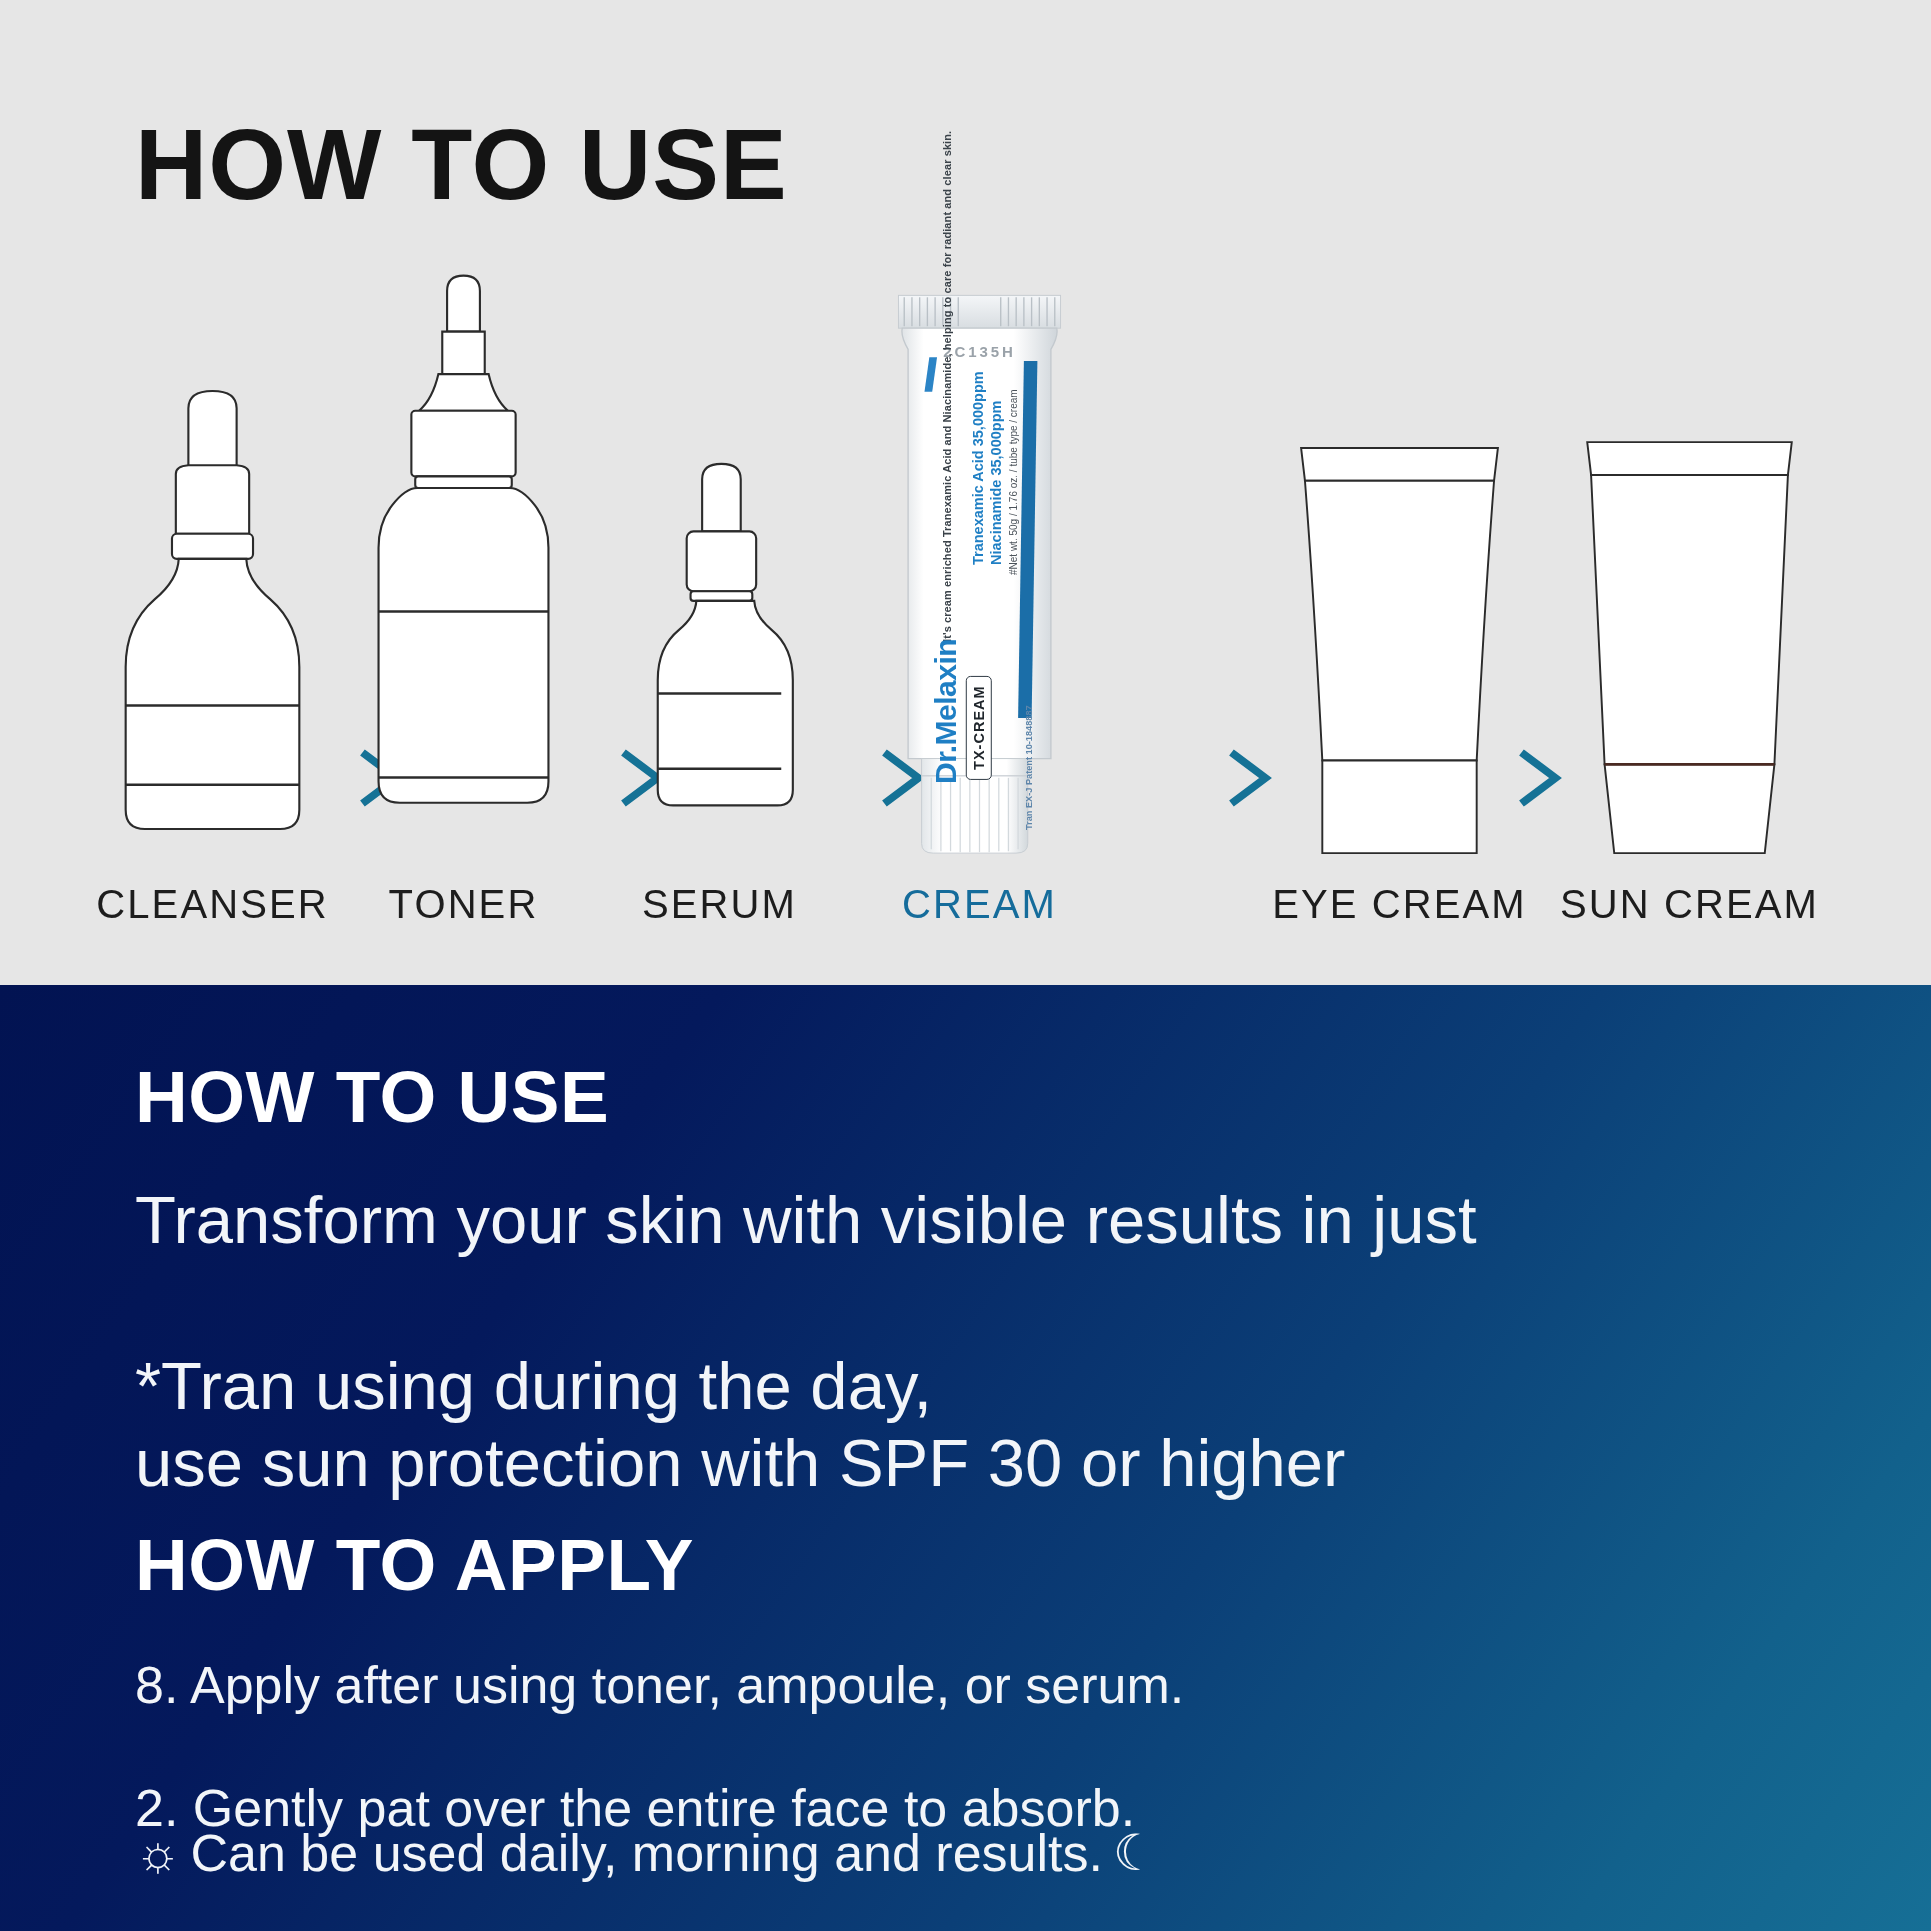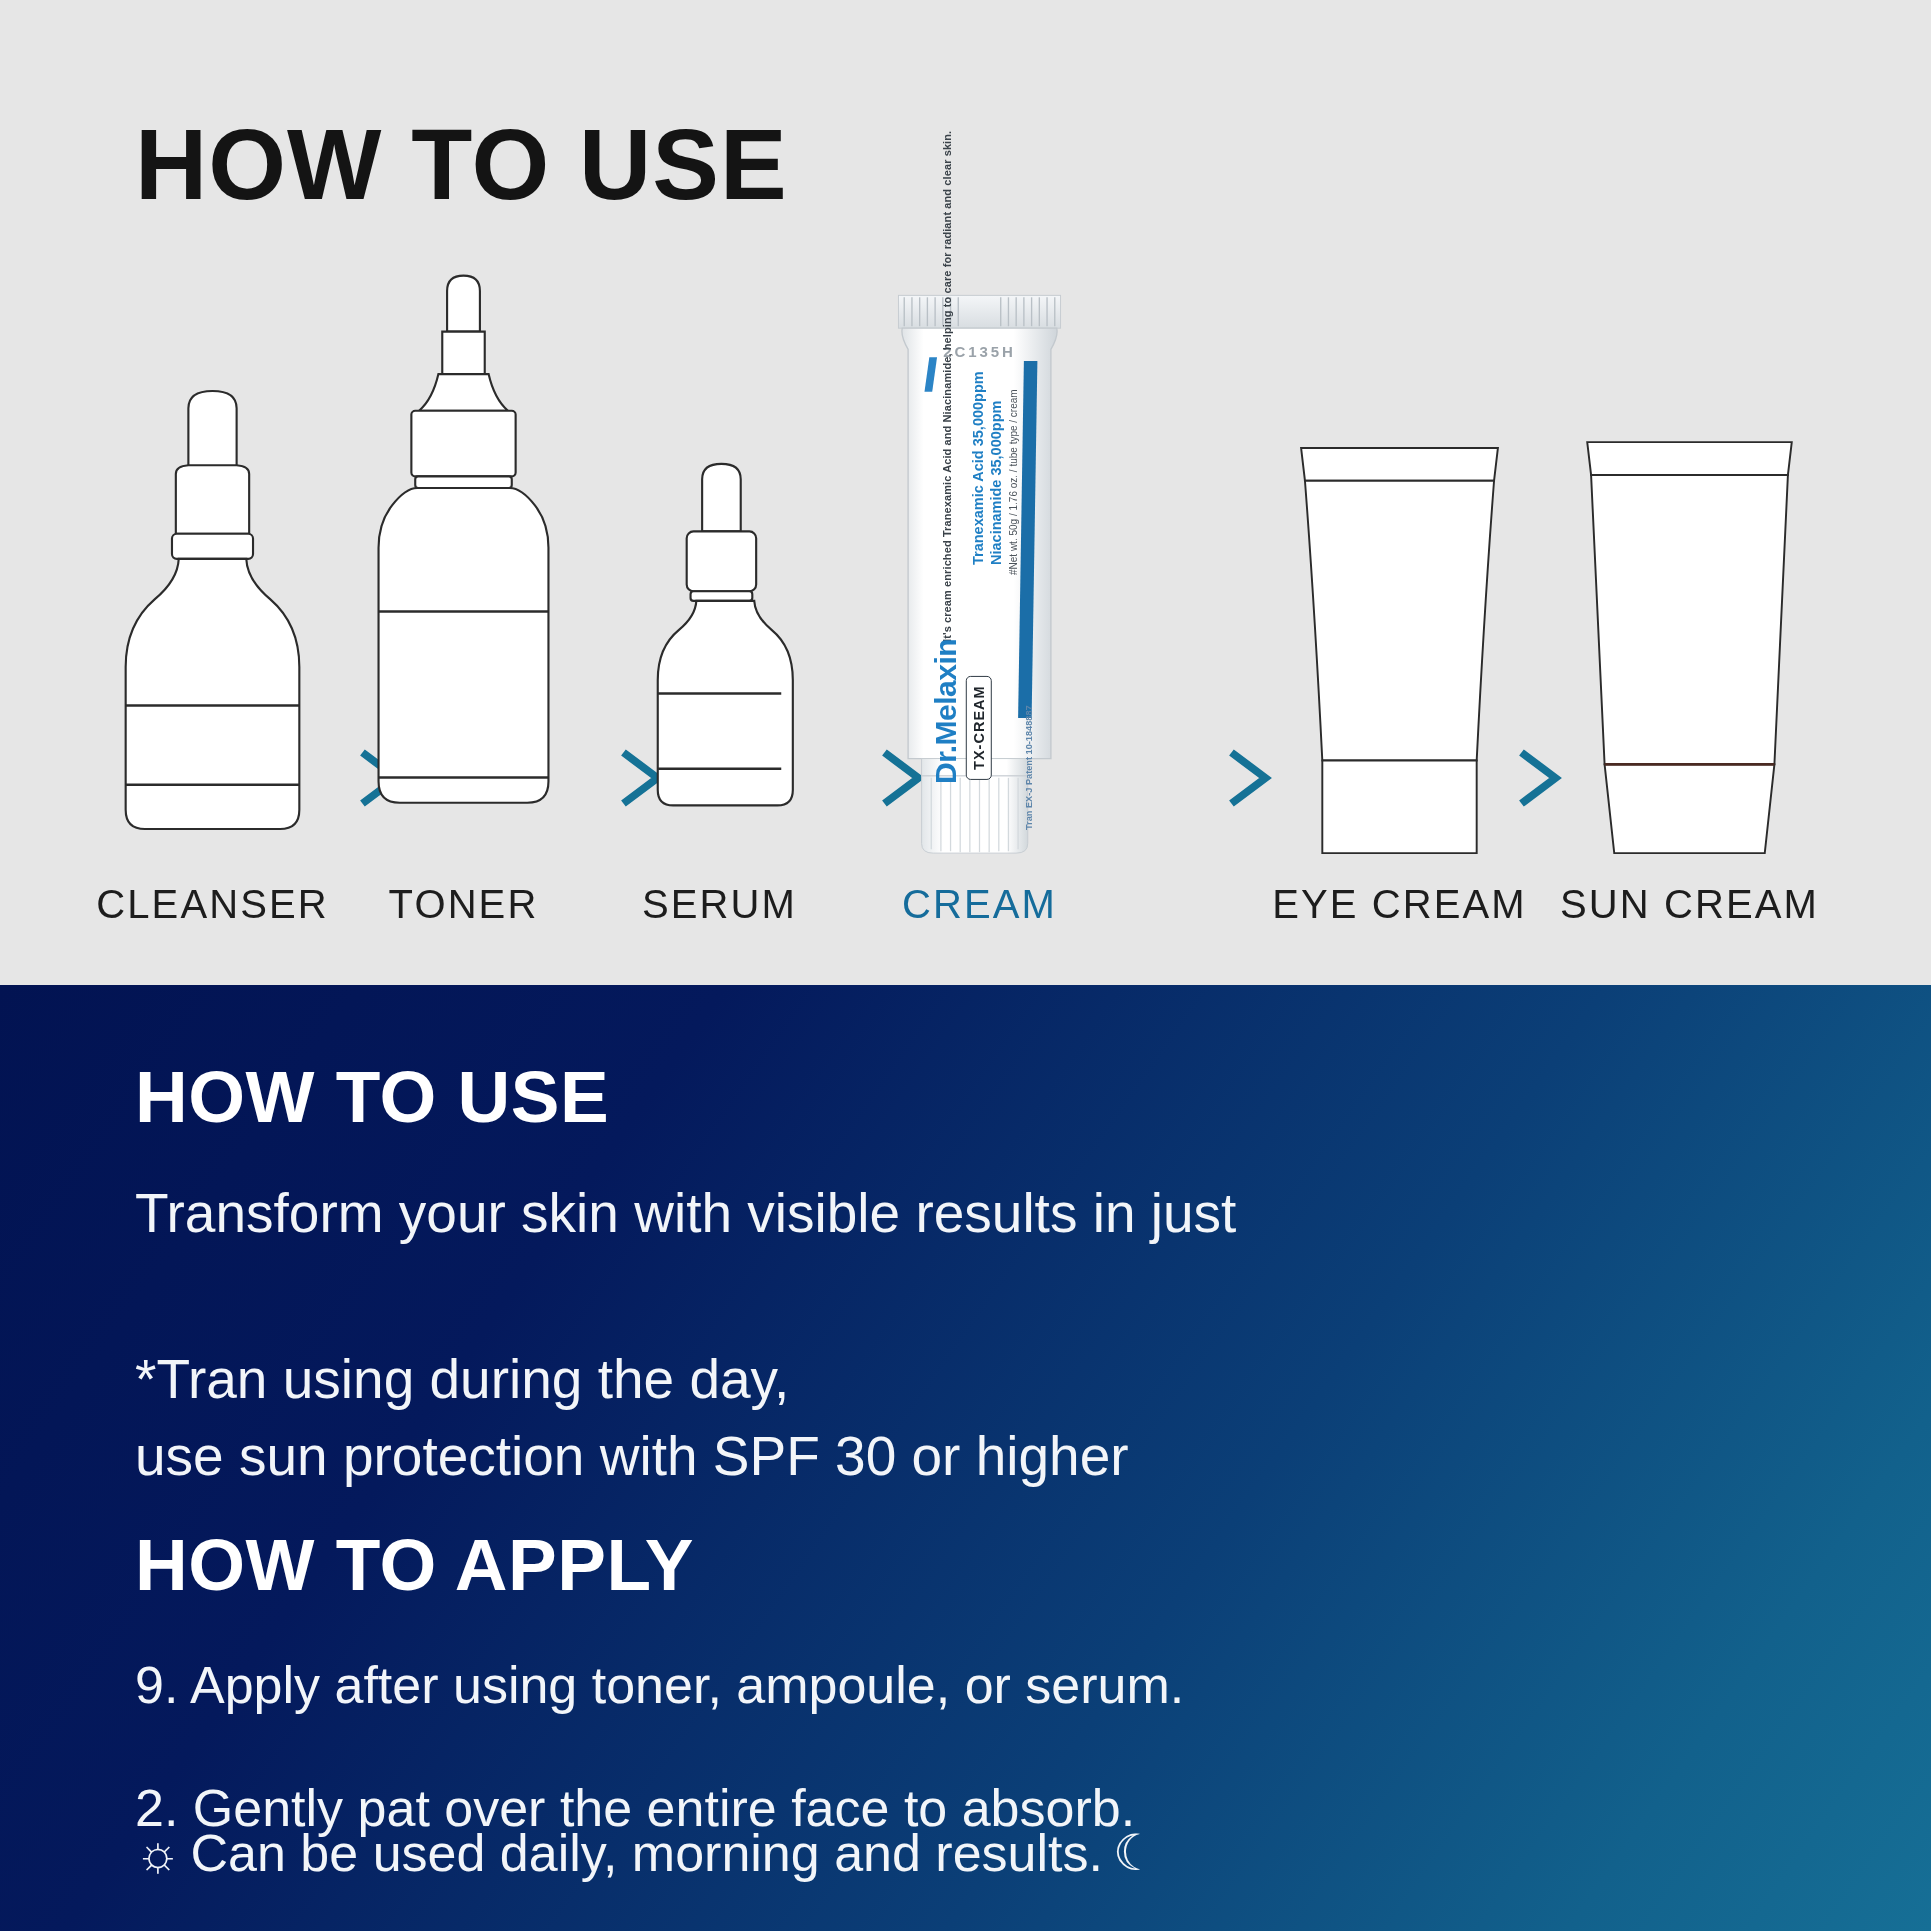--- a/index.html
+++ b/index.html
@@ -61,21 +61,21 @@
     background:linear-gradient(125deg,#021352 0%,#04195c 28%,#0b3f77 62%,#12618c 86%,#166f96 100%);
     color:#fff;
   }
   .b-head{
     position:absolute;left:135px;
     font-size:73px;font-weight:700;letter-spacing:0.5px;line-height:1;
     white-space:nowrap;color:#ffffff;
   }
   .b-line{
     position:absolute;left:135px;
-    font-size:55px;font-weight:300;line-height:1;
+    font-size:67px;font-weight:300;line-height:1;
     white-space:nowrap;color:#f2f5f9;
   }
   .b-step{
     position:absolute;left:135px;
     font-size:52px;font-weight:300;line-height:1;
     white-space:nowrap;color:#f2f5f9;
   }
   .ic{font-size:50px;}
 </style>
 </head>
@@ -296,21 +296,21 @@
   <div class="bottom-panel">
 
     <div class="b-head" style="top:75px;">HOW TO USE</div>
 
     <div class="b-line" style="top:201px;">Transform your skin with visible results in just</div>
     <div class="b-line" style="top:367px;">*Tran using during the day,</div>
     <div class="b-line" style="top:444px;">use sun protection with SPF 30 or higher</div>
 
     <div class="b-head" style="top:543px;">HOW TO APPLY</div>
 
-    <div class="b-step" style="top:674px;">9.  Apply after using toner, ampoule, or serum.</div>
+    <div class="b-step" style="top:674px;">8.  Apply after using toner, ampoule, or serum.</div>
     <div class="b-step" style="top:797px;">2. Gently pat over the entire face to absorb.</div>
 
     <div class="b-step" style="top:842px;display:flex;align-items:center;gap:9.7px;">
       <span class="ic">☼</span>
       <span>Can be used daily, morning and results.</span>
       <span class="ic">☾</span>
     </div>
 
   </div>
 

